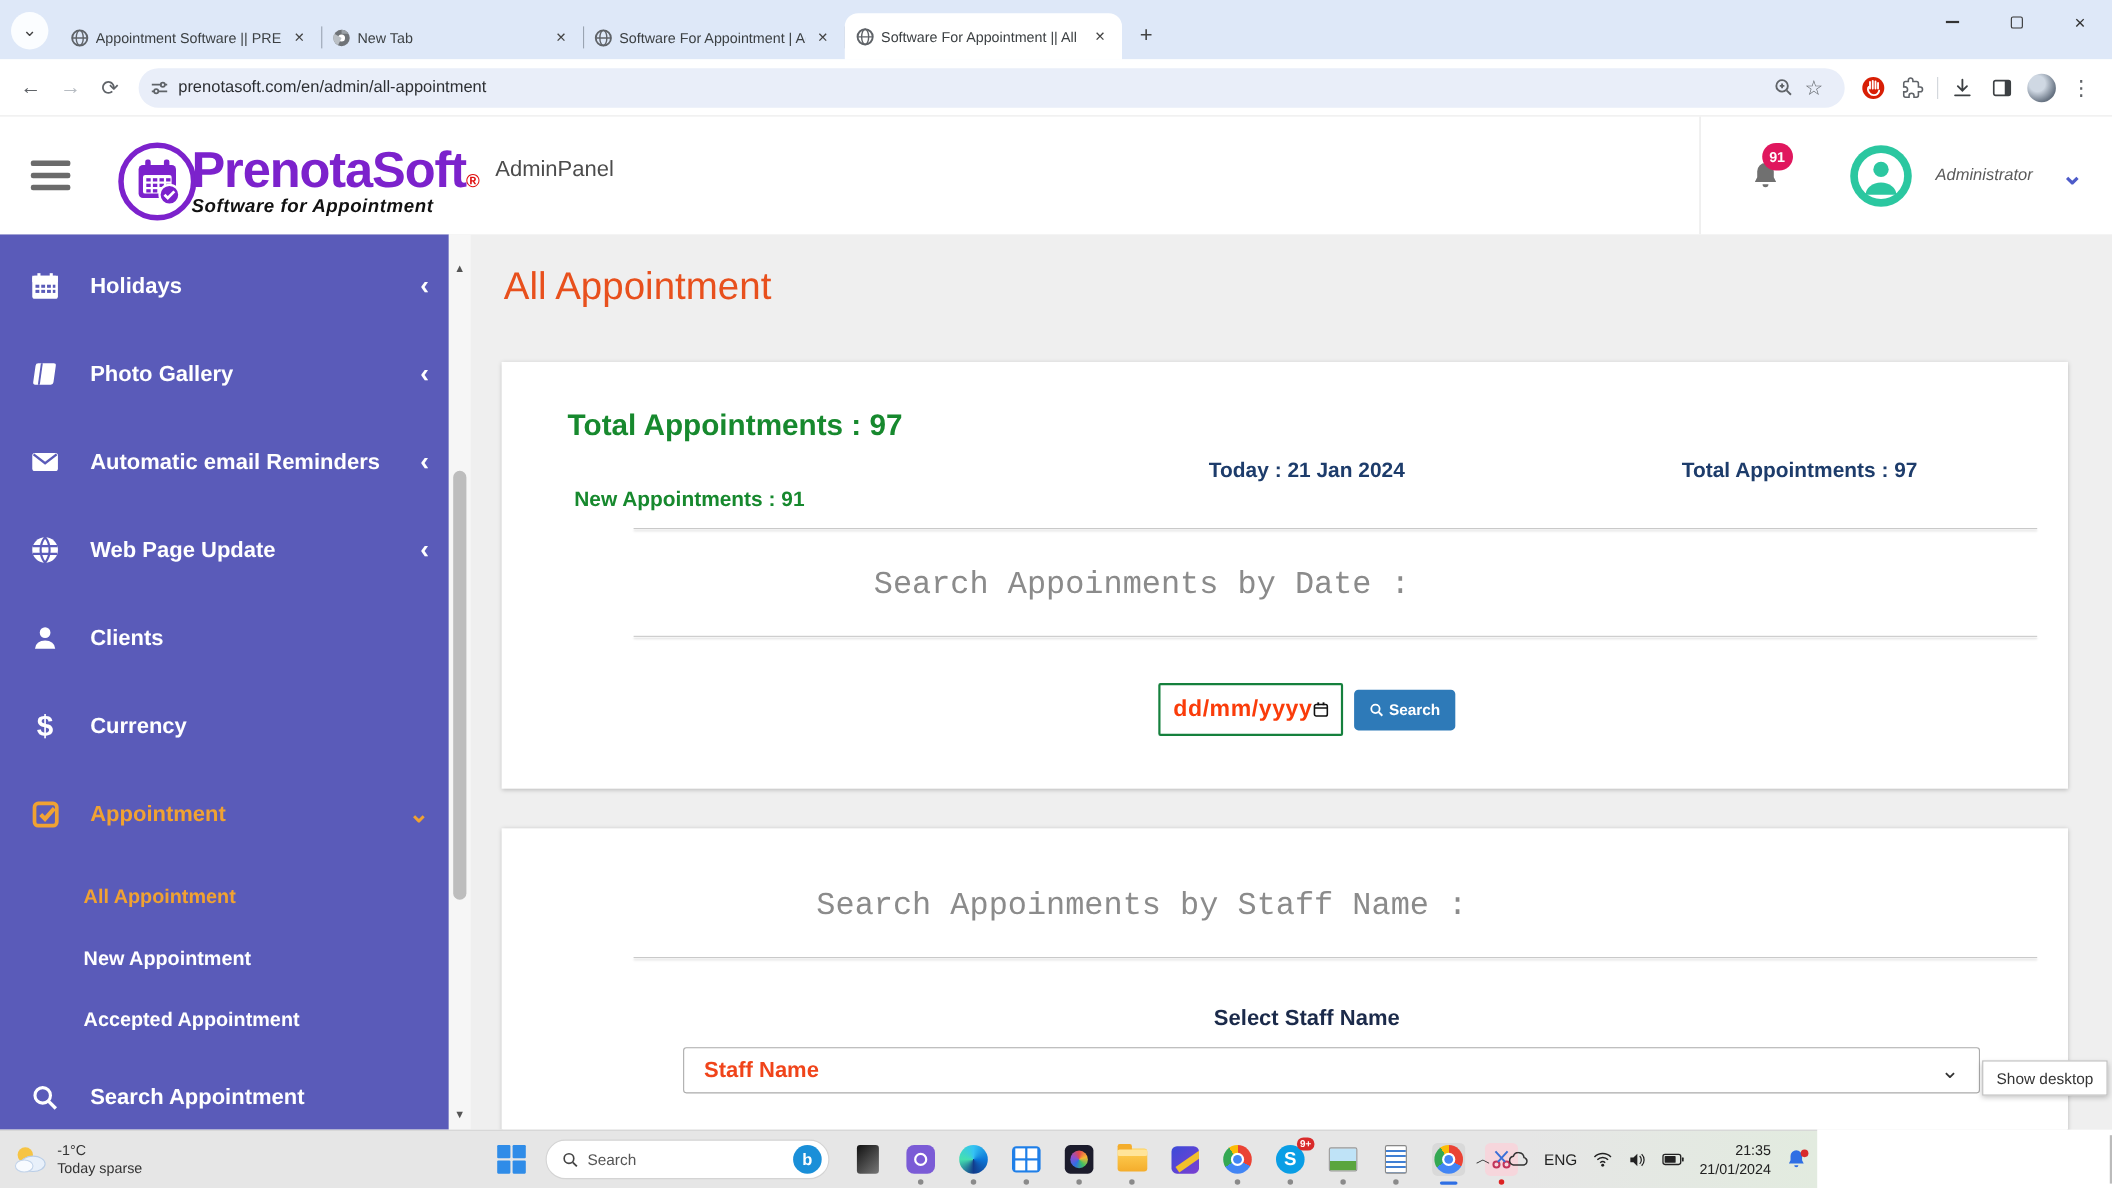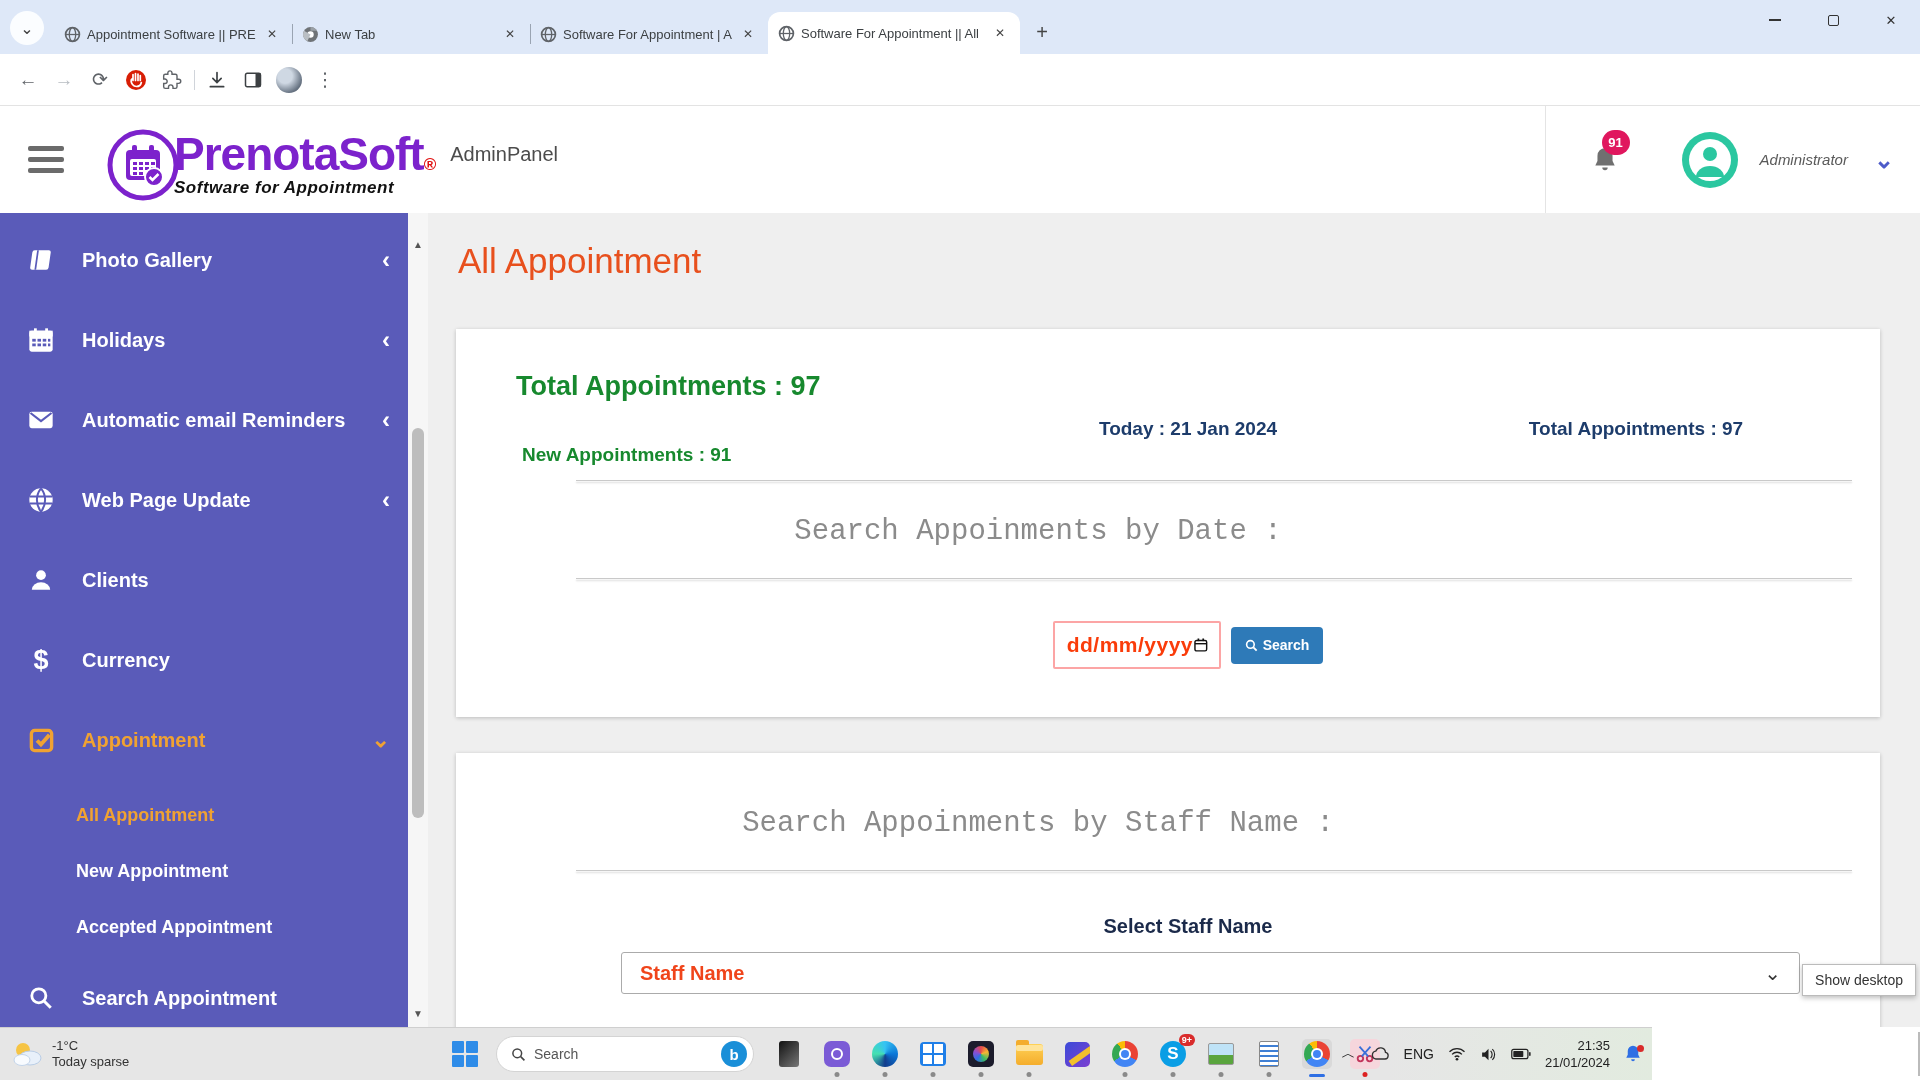--- a/index.html
+++ b/index.html
@@ -74,21 +74,21 @@
   .page-title { color:#e8501d; font-size:35px; font-weight:500; margin:14px 0 0 2px; }
   .card { background:#fff; box-shadow:0 1px 4px rgba(0,0,0,.22); margin-top:48px; padding:42px 20px 40px 60px; }
   .green-head { color:#17892e; font-size:27px; font-weight:bold; }
   .stats-row { display:flex; margin-top:16px; }
   .stats-col { flex:1; }
   .stat-green { color:#17892e; font-size:19px; font-weight:bold; margin-top:26px; margin-left:6px; }
   .stat-navy { color:#1d3c6b; font-size:19px; font-weight:bold; text-align:center; }
   .divider { border:0; border-top:1px solid #c9c9c9; box-shadow:0 2px 2px rgba(0,0,0,.18); margin:14px 8px 0 60px; }
   .gray-head { color:#8b8b8b; font-size:29px; text-align:center; margin-top:34px; transform:translateX(-150px);font-family:Liberation Mono, monospace; }
   .date-row { display:flex; justify-content:center; align-items:center; margin-top:42px; padding-bottom:8px; }
-  .date-input { width:168px; height:48px; border:2px solid #fca5a5; border-radius:2px; background:#fff; display:flex; align-items:center; padding:0 10px 0 12px; }
+  .date-input { width:168px; height:48px; border:2px solid #15803d; border-radius:2px; background:#fff; display:flex; align-items:center; padding:0 10px 0 12px; }
   .date-text { color:#fa3c0a; font-size:21px; font-weight:bold; flex:1; letter-spacing:.5px; }
   .search-btn { margin-left:10px; background:#2e7ab8; color:#fff; border:none; border-radius:4px; height:37px; padding:0 14px; font-size:14px; font-weight:bold; display:flex; align-items:center; gap:5px; }
   .card2 { padding-top:48px; height:420px; }
   .select-label { color:#1b2a4a; font-size:20px; font-weight:bold; text-align:center; margin-top:44px; }
   .staff-select { margin:14px 60px 0 105px; height:42px; border:1px solid #ababab; border-radius:3px; background:#fff; display:flex; align-items:center; padding:0 18px; }
   .staff-value { color:#f0441a; font-size:20px; font-weight:bold; flex:1; }
   .sel-chev { color:#333; font-size:20px; }
 
   
   .tooltip { position:absolute; right:4px; top:964px; background:#fff; border:1px solid #bbb; box-shadow:0 2px 5px rgba(0,0,0,.25); font-size:14px; color:#333; padding:7px 12px; z-index:50; }
@@ -175,20 +175,33 @@
           <span class="maxbox"></span>
         </div>
       <div class="wc">✕</div>
     </div>
   </div>
 
   <div class="toolbar">
     <div class="tb-icon">←</div>
     <div class="tb-icon dim">→</div>
     <div class="tb-icon">⟳</div>
+    <div class="omnibox">
+      <svg width="18" height="18" viewBox="0 0 18 18">
+          <path d="M2 6h9M13.5 6h2.5M2 12h2.5M8 12h8" stroke="#5f6368" stroke-width="1.6" fill="none"></path>
+          <circle cx="12" cy="6" r="1.9" fill="none" stroke="#5f6368" stroke-width="1.6"></circle>
+          <circle cx="6" cy="12" r="1.9" fill="none" stroke="#5f6368" stroke-width="1.6"></circle>
+        </svg>
+      <span class="omni-url">prenotasoft.com/en/admin/all-appointment</span>
+      <svg width="19" height="19" viewBox="0 0 20 20">
+          <circle cx="8.5" cy="8.5" r="5.5" fill="none" stroke="#5f6368" stroke-width="1.8"></circle>
+          <path d="M12.8 12.8L17 17M6.3 8.5h4.4M8.5 6.3v4.4" stroke="#5f6368" stroke-width="1.8"></path>
+        </svg>
+      <div class="tb-icon">☆</div>
+    </div>
     <div class="toolbar-right">
       <div class="tb-icon">
         <svg width="22" height="22" viewBox="0 0 22 22">
             <circle cx="11" cy="11" r="10" fill="#d81e05"></circle>
             <path d="M8 5.5v6M10.5 4.5v7M13 5v6.5M15.3 6.5v5M7 10c-1.5 1-1 3.5.5 5.5 1 1.3 2.3 2 4 2 2.5 0 4.3-1.5 4.8-4" stroke="#fff" stroke-width="1.7" fill="none" stroke-linecap="round"></path>
           </svg>
       </div>
       <div class="tb-icon">
         <svg width="20" height="20" viewBox="0 0 24 24">
             <path d="M20 11h-2V7a2 2 0 0 0-2-2h-4V3.5A2.5 2.5 0 0 0 9.5 1 2.5 2.5 0 0 0 7 3.5V5H4a2 2 0 0 0-2 2v3.8h1.5a2.7 2.7 0 0 1 0 5.4H2V20a2 2 0 0 0 2 2h3.8v-1.5a2.7 2.7 0 0 1 5.4 0V22H16a2 2 0 0 0 2-2v-4h2a2.5 2.5 0 0 0 0-5z" fill="none" stroke="#5f6368" stroke-width="1.7"></path>
@@ -266,30 +279,20 @@
       <span class="admin-name">Administrator</span>
       <span class="hdr-chevron">⌄</span>
     </div>
   </div>
 
   <div class="content-row">
 
     <div class="sidebar">
       <div class="side-item">
         <span class="s-icon">
-            <svg width="26" height="26" viewBox="0 0 24 24">
-              <path d="M5 3h13a2 2 0 0 1 2 2v14a2 2 0 0 1-2 2H5a2 2 0 0 1-2-2V5a2 2 0 0 1 2-2z" fill="#fff" transform="skewX(-8)" transform-origin="12 12"></path>
-              <path d="M8 3v18" stroke="#5a5bb9" stroke-width="1.6" transform="skewX(-8)" transform-origin="12 12"></path>
-            </svg>
-          </span>
-        <span class="lbl">Photo Gallery</span>
-        <span class="chev-l"></span>
-      </div>
-      <div class="side-item">
-        <span class="s-icon">
             <svg width="28" height="28" viewBox="0 0 24 24">
               <rect x="2" y="4" width="20" height="18" rx="2" fill="#fff"></rect>
               <rect x="2" y="4" width="20" height="5" fill="#fff"></rect>
               <g fill="#5a5bb9">
                 <rect x="4.5" y="11" width="3" height="2.4"></rect>
                 <rect x="9" y="11" width="3" height="2.4"></rect>
                 <rect x="13.5" y="11" width="3" height="2.4"></rect>
                 <rect x="18" y="11" width="2" height="2.4"></rect>
                 <rect x="4.5" y="15" width="3" height="2.4"></rect>
                 <rect x="9" y="15" width="3" height="2.4"></rect>
@@ -298,20 +301,30 @@
               </g>
               <rect x="6" y="2" width="2.4" height="4" fill="#fff"></rect>
               <rect x="15.6" y="2" width="2.4" height="4" fill="#fff"></rect>
             </svg>
           </span>
         <span class="lbl">Holidays</span>
         <span class="chev-l"></span>
       </div>
       <div class="side-item">
         <span class="s-icon">
+            <svg width="26" height="26" viewBox="0 0 24 24">
+              <path d="M5 3h13a2 2 0 0 1 2 2v14a2 2 0 0 1-2 2H5a2 2 0 0 1-2-2V5a2 2 0 0 1 2-2z" fill="#fff" transform="skewX(-8)" transform-origin="12 12"></path>
+              <path d="M8 3v18" stroke="#5a5bb9" stroke-width="1.6" transform="skewX(-8)" transform-origin="12 12"></path>
+            </svg>
+          </span>
+        <span class="lbl">Photo Gallery</span>
+        <span class="chev-l"></span>
+      </div>
+      <div class="side-item">
+        <span class="s-icon">
             <svg width="28" height="28" viewBox="0 0 24 24">
               <rect x="2" y="5" width="20" height="14" rx="2" fill="#fff"></rect>
               <path d="M3 6l9 7 9-7" stroke="#5a5bb9" stroke-width="1.8" fill="none"></path>
             </svg>
           </span>
         <span class="lbl">Automatic email Reminders</span>
         <span class="chev-l"></span>
       </div>
       <div class="side-item">
         <span class="s-icon">

